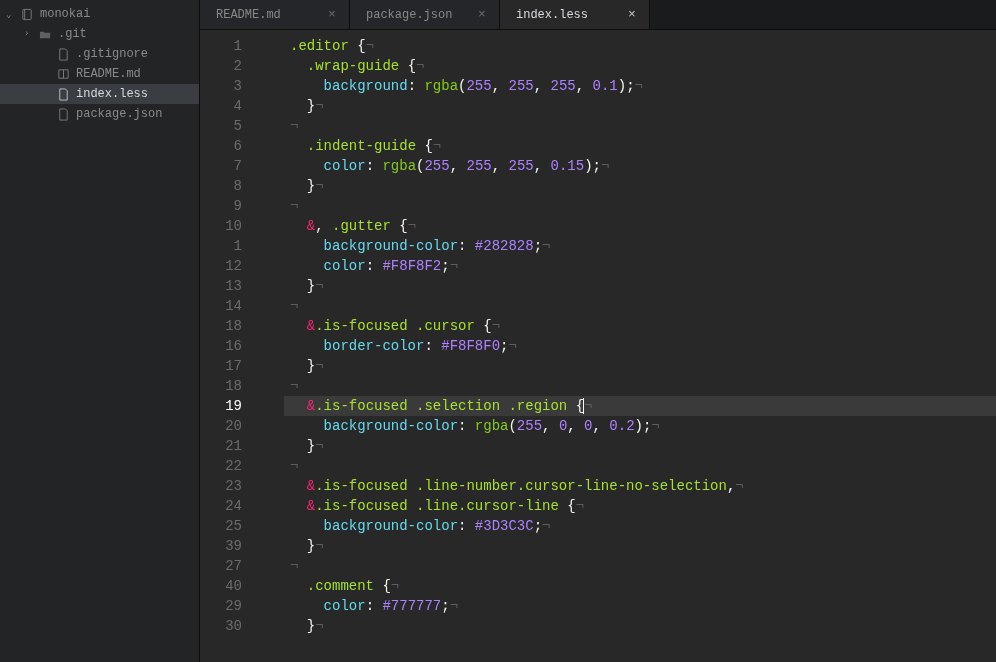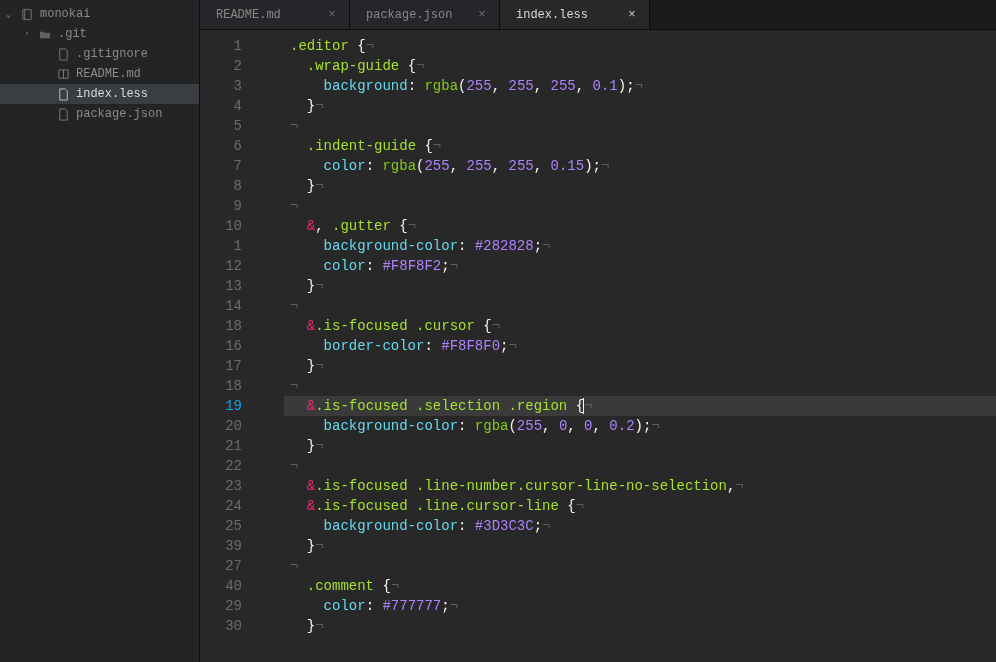--- a/index.html
+++ b/index.html
@@ -106,21 +106,21 @@
     }
     .gutter {
       width: 52px;
       text-align: right;
       color: #6b6b6b;
       padding: 6px 10px 6px 0;
       user-select: none;
       background: #282828;
     }
     .gutter .ln { height: 20px; }
-    .gutter .ln.current { color: #0ea5e9; }
+    .gutter .ln.current { color: #ffffff; }
     .code {
       flex: 1;
       padding: 6px 0;
       white-space: pre;
       color: #f8f8f2;
       position: relative;
       margin-left: 32px;
     }
     .code .row { height: 20px; padding-left: 6px; position: relative; }
     .code .row.hl { background: #3a3a3a; }

